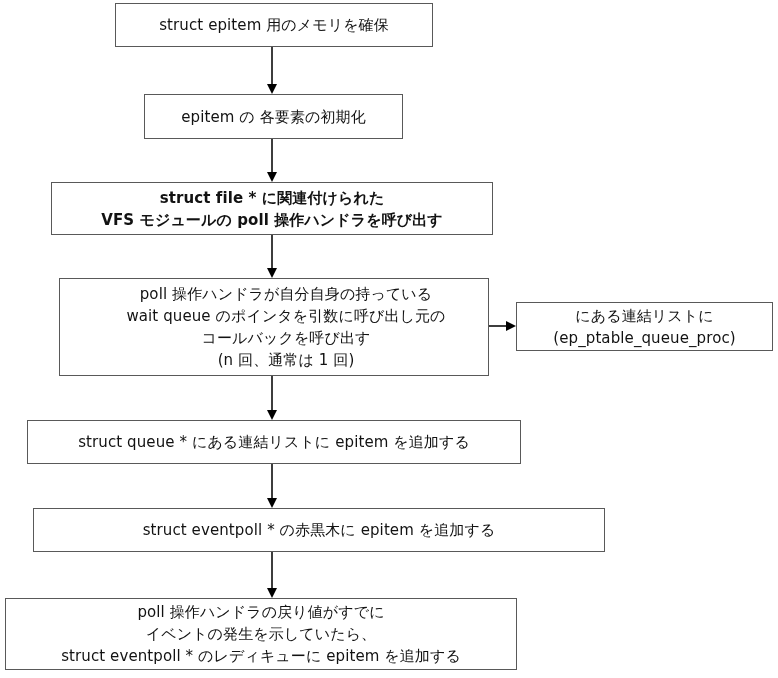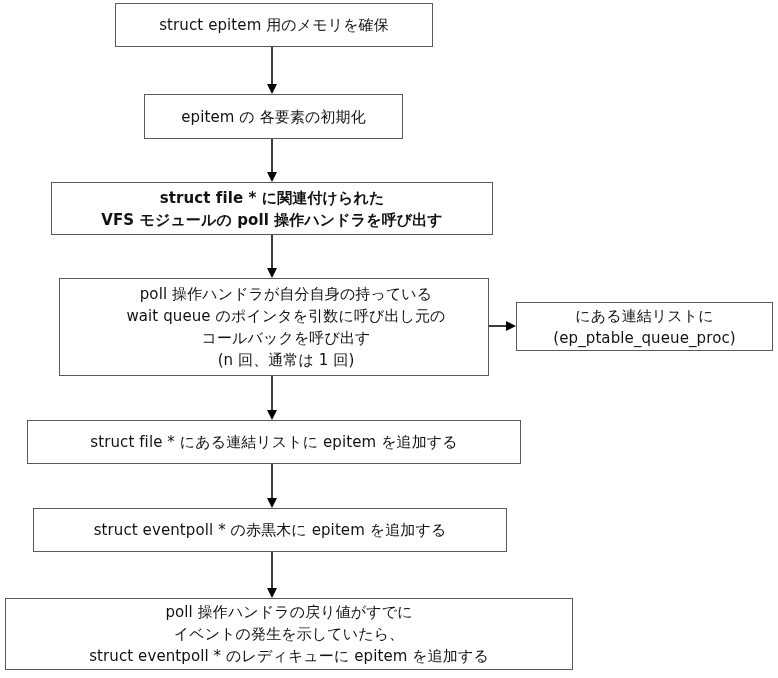--- a/index.html
+++ b/index.html
@@ -76,18 +76,18 @@
     <div class="node" style="left: 115px; top: 3px; width: 318px; height: 44px; border-color: rgb(89, 89, 89); color: rgb(18, 18, 18); text-align: right;"><span>struct epitem 用のメモリを確保</span></div>
     <div class="node" style="left: 144px; top: 94px; width: 259px; height: 45px; border-color: rgb(89, 89, 89); color: rgb(18, 18, 18);"><span>epitem の 各要素の初期化</span></div>
     <div class="node" style="left: 51px; top: 182px; width: 442px; height: 53px; border-color: rgb(89, 89, 89); color: rgb(18, 18, 18); font-weight: bold;"><span>struct file * に関連付けられた
 VFS モジュールの poll 操作ハンドラを呼び出す</span></div>
     <div class="node" style="left: 59px; top: 278px; width: 430px; height: 98px; border-color: rgb(89, 89, 89); color: rgb(18, 18, 18); padding-left: 24px;"><span>poll 操作ハンドラが自分自身の持っている
 wait queue のポインタを引数に呼び出し元の
 コールバックを呼び出す
 (n 回、通常は 1 回)</span></div>
     <div class="node" style="left: 516px; top: 302px; width: 257px; height: 49px; border-color: rgb(89, 89, 89); color: rgb(18, 18, 18);"><span>にある連結リストに
 (ep_ptable_queue_proc)</span></div>
-    <div class="node" style="left: 27px; top: 420px; width: 494px; height: 44px; border-color: rgb(89, 89, 89); color: rgb(18, 18, 18);"><span>struct file * にある連結リストに epitem を追加する</span></div>
-    <div class="node" style="left: 33px; top: 508px; width: 474px; height: 44px; border-color: rgb(89, 89, 89); color: rgb(18, 18, 18); text-align: center;"><span>struct eventpoll * の赤黒木に epitem を追加する</span></div>
-    <div class="node" style="left: 5px; top: 598px; width: 568px; height: 72px; border-color: rgb(89, 89, 89); color: rgb(18, 18, 18);"><span>poll 操作ハンドラの戻り値がすでに
+    <div class="node" style="left: 27px; top: 420px; width: 494px; height: 44px; border-color: rgb(89, 89, 89); color: rgb(18, 18, 18);"><span>struct queue * にある連結リストに epitem を追加する</span></div>
+    <div class="node" style="left: 33px; top: 508px; width: 572px; height: 44px; border-color: rgb(89, 89, 89); color: rgb(18, 18, 18); text-align: center;"><span>struct eventpoll * の赤黒木に epitem を追加する</span></div>
+    <div class="node" style="left: 5px; top: 598px; width: 512px; height: 72px; border-color: rgb(89, 89, 89); color: rgb(18, 18, 18);"><span>poll 操作ハンドラの戻り値がすでに
 イベントの発生を示していたら、
 struct eventpoll * のレディキューに epitem を追加する</span></div>
   </div>
 
 </body></html>

